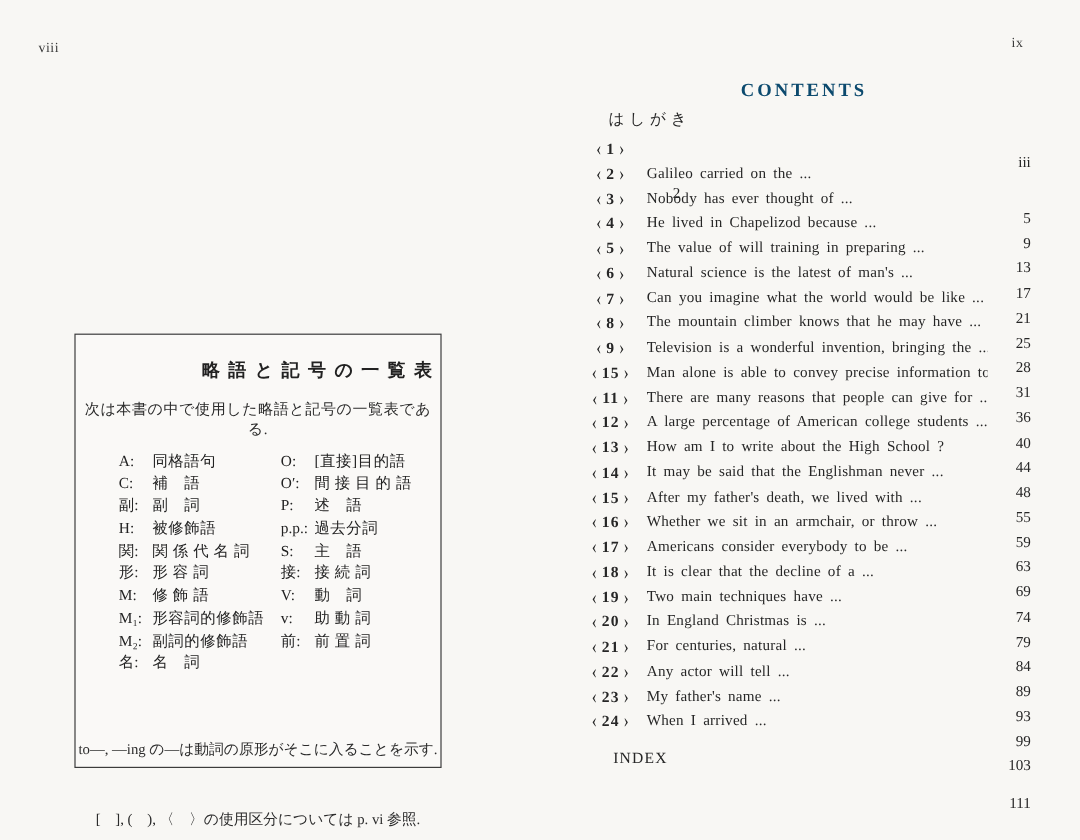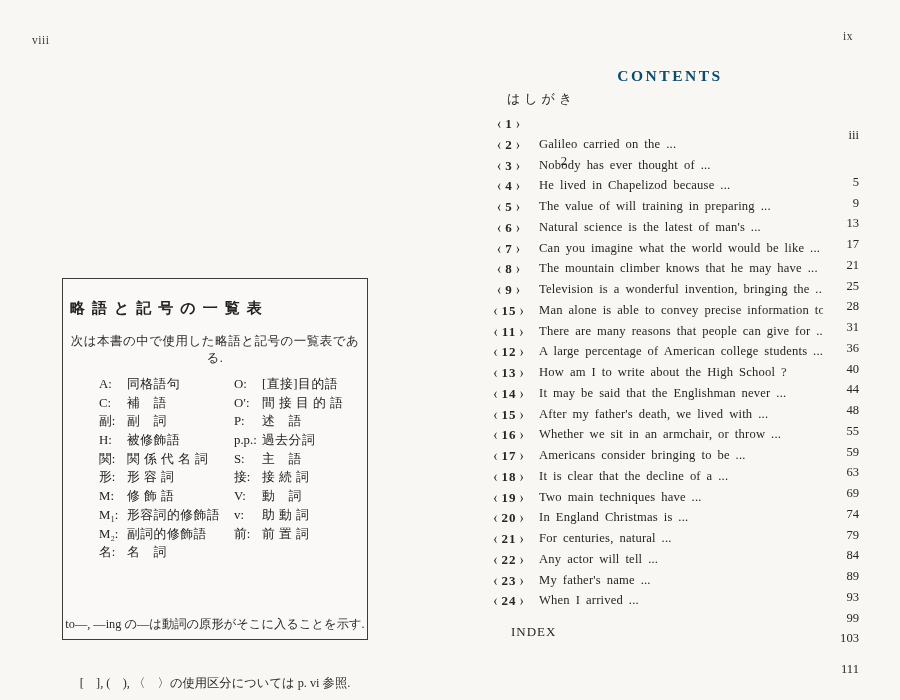--- a/index.html
+++ b/index.html
@@ -17,21 +17,21 @@
   .folio-left{left:32px;top:34px;}
   .folio-right{left:843px;top:30px;}
 
   
   .abbr-box{
     position:absolute;left:62px;top:278px;width:306px;height:362px;
     border:1.5px solid #3c3c3c;background:rgba(255,255,255,0.25);
     box-sizing:border-box;
   }
   .box-title{
-    position:absolute;top:20px;left:0;right:0;text-align:left;
+    position:absolute;top:20px;left:0;right:0;text-align:right;
     font-size:15px;font-weight:bold;letter-spacing:7px;
     text-indent:7px;color:#222;
   }
   .box-subtitle{
     position:absolute;top:54px;left:0;right:0;text-align:center;
     font-size:12.5px;letter-spacing:.5px;color:#2b2b2b;
   }
   .abbr-table{position:absolute;top:97px;left:36px;right:10px;}
   .abbr-cols{display:flex;}
   .abbr-col{display:flex;flex-direction:column;}
@@ -254,21 +254,21 @@
           <span class="toc-text">After my father's death, we lived with ...</span>
           <span class="toc-page">59</span>
         </div>
       <div class="toc-row">
           <span class="toc-num">16</span>
           <span class="toc-text">Whether we sit in an armchair, or throw ...</span>
           <span class="toc-page">63</span>
         </div>
       <div class="toc-row">
           <span class="toc-num">17</span>
-          <span class="toc-text">Americans consider bringing to be ...</span>
+          <span class="toc-text">Americans consider everybody to be ...</span>
           <span class="toc-page">69</span>
         </div>
       <div class="toc-row">
           <span class="toc-num">18</span>
           <span class="toc-text">It is clear that the decline of a ...</span>
           <span class="toc-page">74</span>
         </div>
       <div class="toc-row">
           <span class="toc-num">19</span>
           <span class="toc-text">Two main techniques have ...</span>

